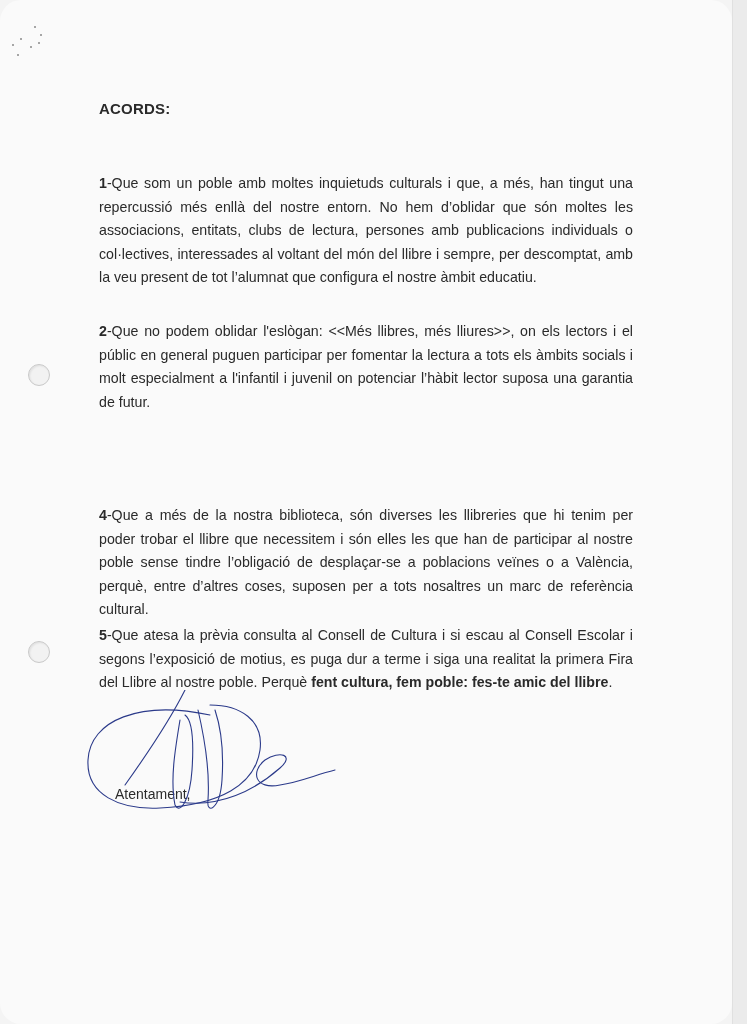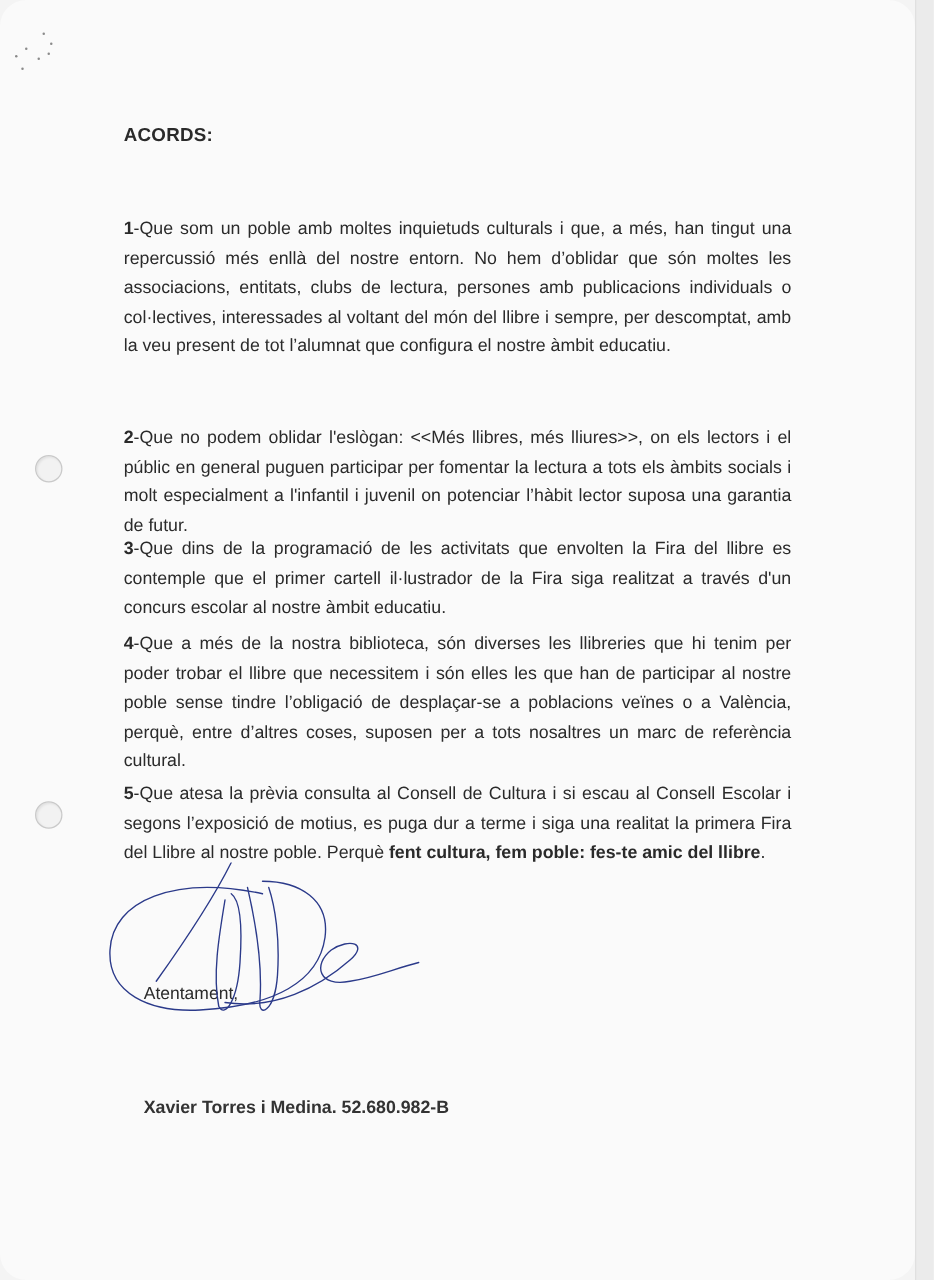--- a/index.html
+++ b/index.html
@@ -64,27 +64,24 @@
 
   <div class="hole" style="left:28px;top:364px"></div>
   <div class="hole" style="left:28px;top:641px"></div>
 
   <div class="heading">ACORDS:</div>
 
   <div class="para" style="top:150px">
     <span class="num">1</span><span>-Que som un poble amb moltes inquietuds culturals i que, a més, han tingut una repercussió més enllà del nostre entorn. No hem d’oblidar que són moltes les associacions, entitats, clubs de lectura, persones amb publicacions individuals o col·lectives, interessades al voltant del món del llibre i sempre, per descomptat, amb la veu present de tot l’alumnat que configura el nostre àmbit educatiu.</span>
   </div>
 
-  <div class="para" style="top:317px">
+  <div class="para" style="top:298px">
     <span class="num">2</span><span>-Que no podem oblidar l'eslògan: &lt;&lt;Més llibres, més lliures&gt;&gt;, on els  lectors i el públic en general puguen participar per fomentar la lectura a tots els àmbits socials i molt especialment a l'infantil i juvenil on potenciar l’hàbit lector suposa una garantia de futur.</span>
   </div>
 
-  <div class="para" style="top:406px">
-    <span class="num">3</span><span>-Que dins de la programació de les activitats que envolten la Fira del llibre es contemple que el primer cartell il·lustrador de la Fira siga realitzat a través d'un concurs escolar al nostre àmbit educatiu.</span>
-  </div>
 
   <div class="para" style="top:482px">
     <span class="num">4</span><span>-Que a més de la nostra biblioteca, són diverses les llibreries que hi tenim per poder trobar el llibre que necessitem i són elles les que han de participar al nostre poble sense tindre l’obligació de desplaçar-se a poblacions veïnes o a València, perquè, entre d’altres coses, suposen per a tots nosaltres un marc de referència cultural.</span>
   </div>
 
   <div class="para" style="top:602px">
     <span class="num">5</span><span>-Que atesa la prèvia consulta al Consell de Cultura i si escau al Consell Escolar i segons l’exposició de motius, es puga dur a terme i siga una realitat la primera Fira del Llibre al nostre poble. Perquè </span><b>fent cultura, fem poble: fes-te amic del llibre</b><span>.</span>
   </div>
 
   <div class="closing">Atentament,</div>
@@ -93,16 +90,15 @@
     <g fill="none" stroke="#2b3a8a" stroke-width="1.1" stroke-linecap="round">
       <path d="M 105 0 C 90 30, 70 60, 45 95"></path>
       <path d="M 130 25 C 60 10, 10 30, 8 70 C 6 105, 40 120, 80 118 C 140 115, 175 95, 180 60 C 184 30, 160 15, 130 15"></path>
       <path d="M 100 30 C 95 60, 90 90, 95 115 C 100 125, 110 110, 112 80 C 114 50, 112 30, 105 25"></path>
       <path d="M 118 20 C 125 50, 130 80, 128 110 C 126 125, 140 120, 142 90 C 144 60, 140 35, 135 20"></path>
       <path d="M 100 112 C 140 118, 175 100, 200 78 C 215 65, 200 60, 185 70 C 170 82, 175 100, 200 95 C 220 92, 235 85, 255 80"></path>
     </g>
   </svg>
 
   <div class="sig-block">
-    <div>Xavier Torres i Medina. 52.680.982-B</div>
   </div>
 </div>
 <div class="edge"></div>
 
 </body></html>

